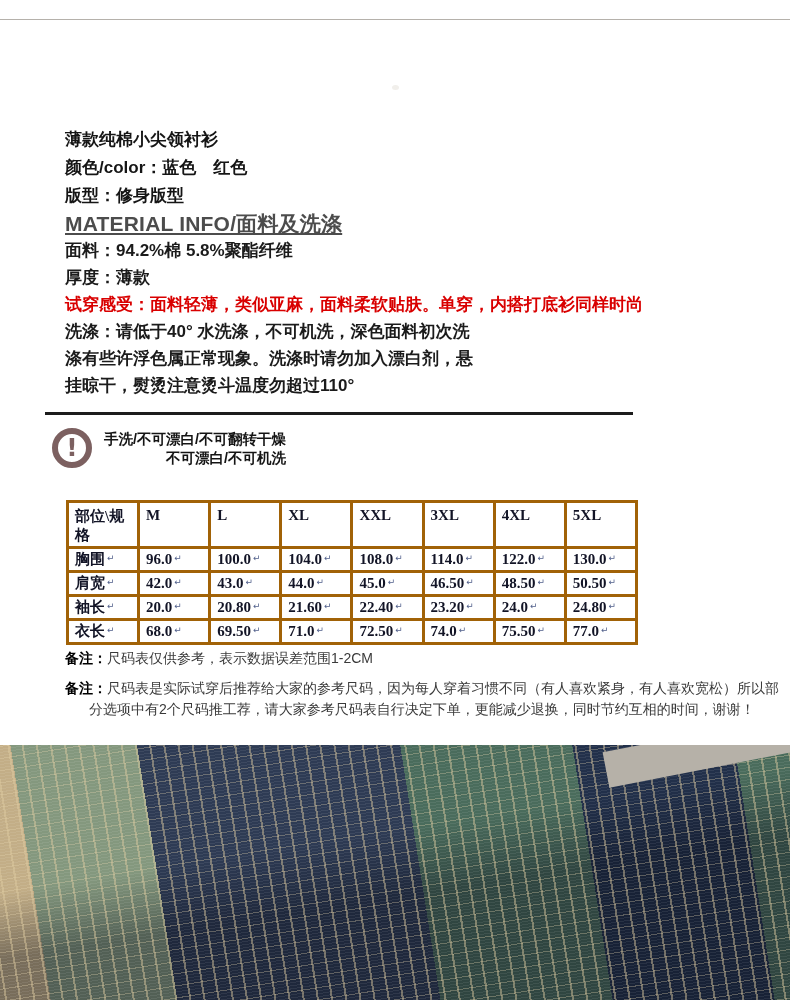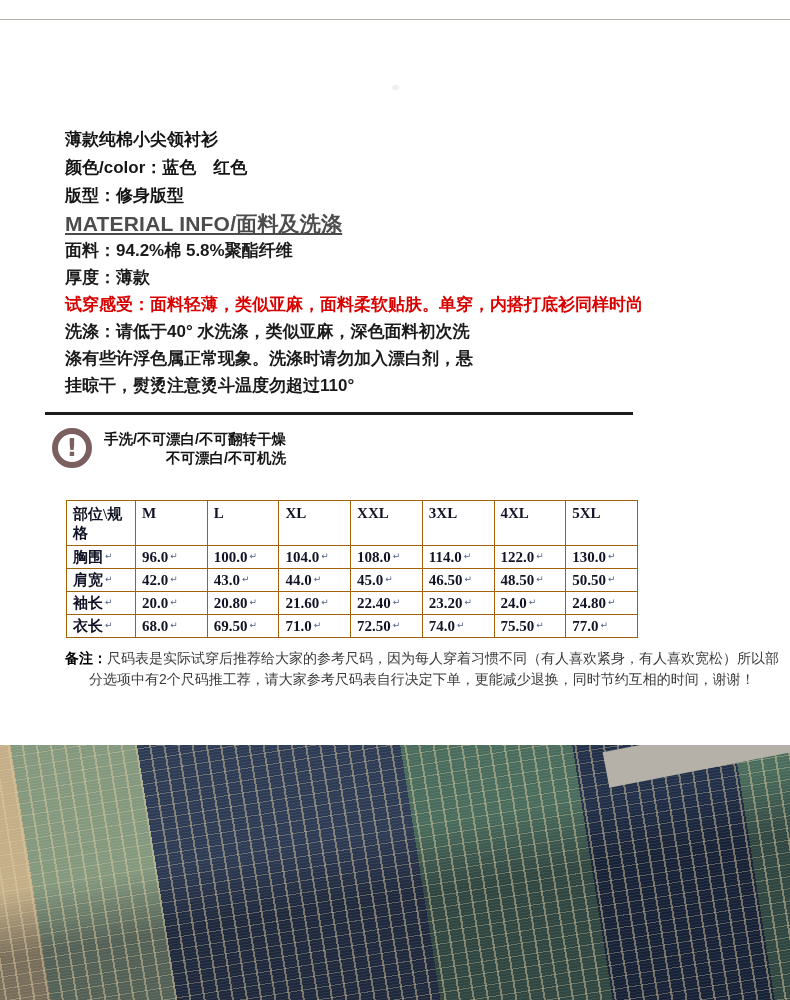--- a/index.html
+++ b/index.html
@@ -21,21 +21,21 @@
 
   .care{position:absolute;left:52px;top:426px;display:flex;gap:12px;align-items:flex-start;}
   .care-icon{width:28px;height:28px;border:6px solid var(--care_icon,#7c6060);border-radius:50%;
         color:var(--care_icon,#7c6060);font-weight:900;font-size:25px;line-height:27px;
         text-align:center;margin-top:2px;font-family:"DejaVu Sans",sans-serif;}
   .care-text{font-size:14.5px;font-weight:bold;color:#141414;line-height:19px;padding-top:4px;text-align:right;}
   .care-text p{margin:0;}
 
   table.size-table{position:absolute;left:66px;top:500px;width:572px;border-collapse:collapse;
         table-layout:fixed;font-family:"Liberation Serif",serif;}
-  .size-table th,.size-table td{border:1px solid #a16207;text-align:left;padding:1px 0 1px 6px;
+  .size-table th,.size-table td{border:3px solid #a16207;text-align:left;padding:1px 0 1px 6px;
         font-weight:bold;color:#121426;font-size:15px;overflow:hidden;}
   .size-table thead tr{height:45px;}
   .size-table th{vertical-align:top;padding-top:4px;}
   .size-table th:first-child{width:62px;}
   .size-table tbody tr{height:23px;}
   .rmark{font-size:9px;color:#52618c;margin-left:2px;vertical-align:3px;font-weight:normal;
         font-family:"DejaVu Sans",sans-serif;}
 
   .notes{position:absolute;left:65px;top:648px;width:714px;}
   .note{font-size:14px;color:#3a3a3a;line-height:21px;margin:0 0 9px 0;
@@ -69,21 +69,21 @@
   <div class="faint-dot"></div>
 
   <div class="text-block">
     <p class="pline">薄款纯棉小尖领衬衫</p>
     <p class="pline">颜色/color：蓝色　红色</p>
     <p class="pline">版型：修身版型</p>
     <p class="heading">MATERIAL INFO/面料及洗涤</p>
     <p class="bodyline">面料：94.2%棉 5.8%聚酯纤维</p>
     <p class="bodyline">厚度：薄款</p>
     <p class="bodyline feel">试穿感受：面料轻薄，类似亚麻，面料柔软贴肤。单穿，内搭打底衫同样时尚</p>
-    <p class="bodyline">洗涤：请低于40° 水洗涤，类似亚麻，深色面料初次洗</p>
+    <p class="bodyline">洗涤：请低于40° 水洗涤，不可机洗，深色面料初次洗</p>
     <p class="bodyline">涤有些许浮色属正常现象。洗涤时请勿加入漂白剂，悬</p>
     <p class="bodyline">挂晾干，熨烫注意烫斗温度勿超过110°</p>
   </div>
 
   <div class="black-rule"></div>
 
   <div class="care">
     <div class="care-icon">!</div>
     <div class="care-text">
       <p>手洗/不可漂白/不可翻转干燥</p>
@@ -142,20 +142,21 @@
           <td>71.0<span class="rmark">↵</span></td>
           <td>72.50<span class="rmark">↵</span></td>
           <td>74.0<span class="rmark">↵</span></td>
           <td>75.50<span class="rmark">↵</span></td>
           <td>77.0<span class="rmark">↵</span></td>
         </tr>
       </tbody>
   </table>
 
   <div class="notes">
+    <p class="note"><b>备注：</b><span>尺码表仅供参考，表示数据误差范围1-2CM</span></p>
     <p class="note"><b>备注：</b><span>尺码表是实际试穿后推荐给大家的参考尺码，因为每人穿着习惯不同（有人喜欢紧身，有人喜欢宽松）所以部分选项中有2个尺码推工荐，请大家参考尺码表自行决定下单，更能减少退换，同时节约互相的时间，谢谢！</span></p>
   </div>
 
   <div class="fabric">
     <div class="weave"></div>
     <div class="gray-patch"></div>
   </div>
 
 </div>
 

